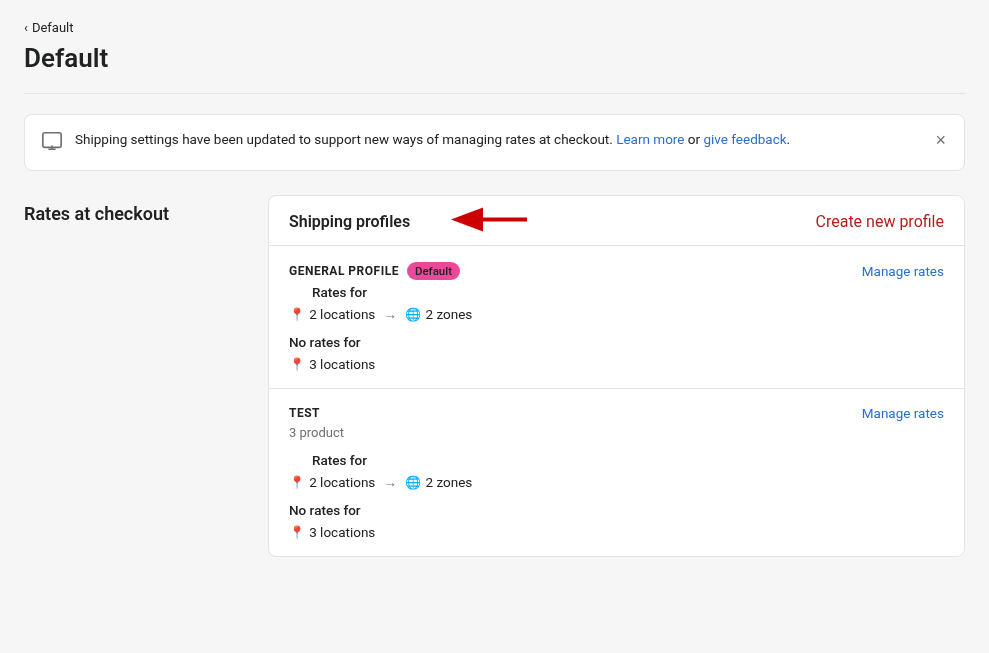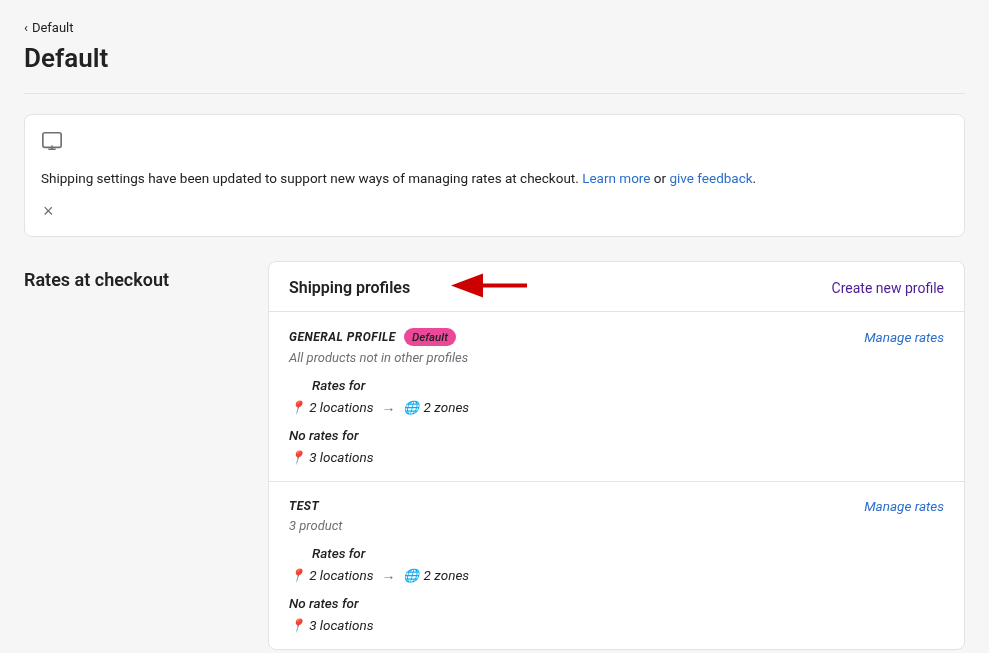--- a/index.html
+++ b/index.html
@@ -40,21 +40,20 @@
     .notification-banner {
       background: #fff;
       border: 1px solid #e1e3e5;
       border-radius: 8px;
       padding: 14px 16px;
       display: flex;
       align-items: flex-start;
       gap: 12px;
       margin-bottom: 24px;
       position: relative;
-      flex-direction: column;
     }
     .notification-icon {
       flex-shrink: 0;
       color: #6d7175;
       font-size: 18px;
       margin-top: 1px;
     }
     .notification-text {
       flex: 1;
       font-size: 13.5px;
@@ -121,35 +120,34 @@
       padding: 16px 20px 14px;
       border-bottom: 1px solid #e1e3e5;
       position: relative;
     }
     .profiles-title {
       font-size: 16px;
       font-weight: 600;
       color: #202223;
     }
     .create-new-link {
-      color: #4c1d95;
-      text-decoration: none;
-      font-size: 14px;
+      color: #b91c1c;
+      text-decoration: none;
+      font-size: 16px;
       text-align: right;
     }
     .red-arrow {
       position: absolute;
       left: 180px;
       top: 50%;
       transform: translateY(-50%);
     }
     .profile-section {
       padding: 16px 20px;
       border-bottom: 1px solid #e1e3e5;
-      font-style: italic;
     }
     .profile-section:last-child {
       border-bottom: none;
     }
     .profile-top {
       display: flex;
       align-items: center;
       justify-content: space-between;
       margin-bottom: 4px;
     }
@@ -289,21 +287,20 @@
         </div>
 
         <div class="profile-section">
           <div class="profile-top">
             <div class="profile-name-row">
               <span class="profile-name">GENERAL PROFILE</span>
               <span class="default-badge">Default</span>
             </div>
             <a href="#" class="manage-rates-link">Manage rates</a>
           </div>
-          <p class="profile-subtitle">All products not in other profiles</p>
 
           <p class="rates-section-label">Rates for</p>
           <div class="rates-row">
             <div class="location-item">
               <span class="pin-icon">📍</span>
               <span>2 locations</span>
             </div>
             <span class="arrow-icon">→</span>
             <div class="location-item">
               <span class="globe-icon">🌐</span>

